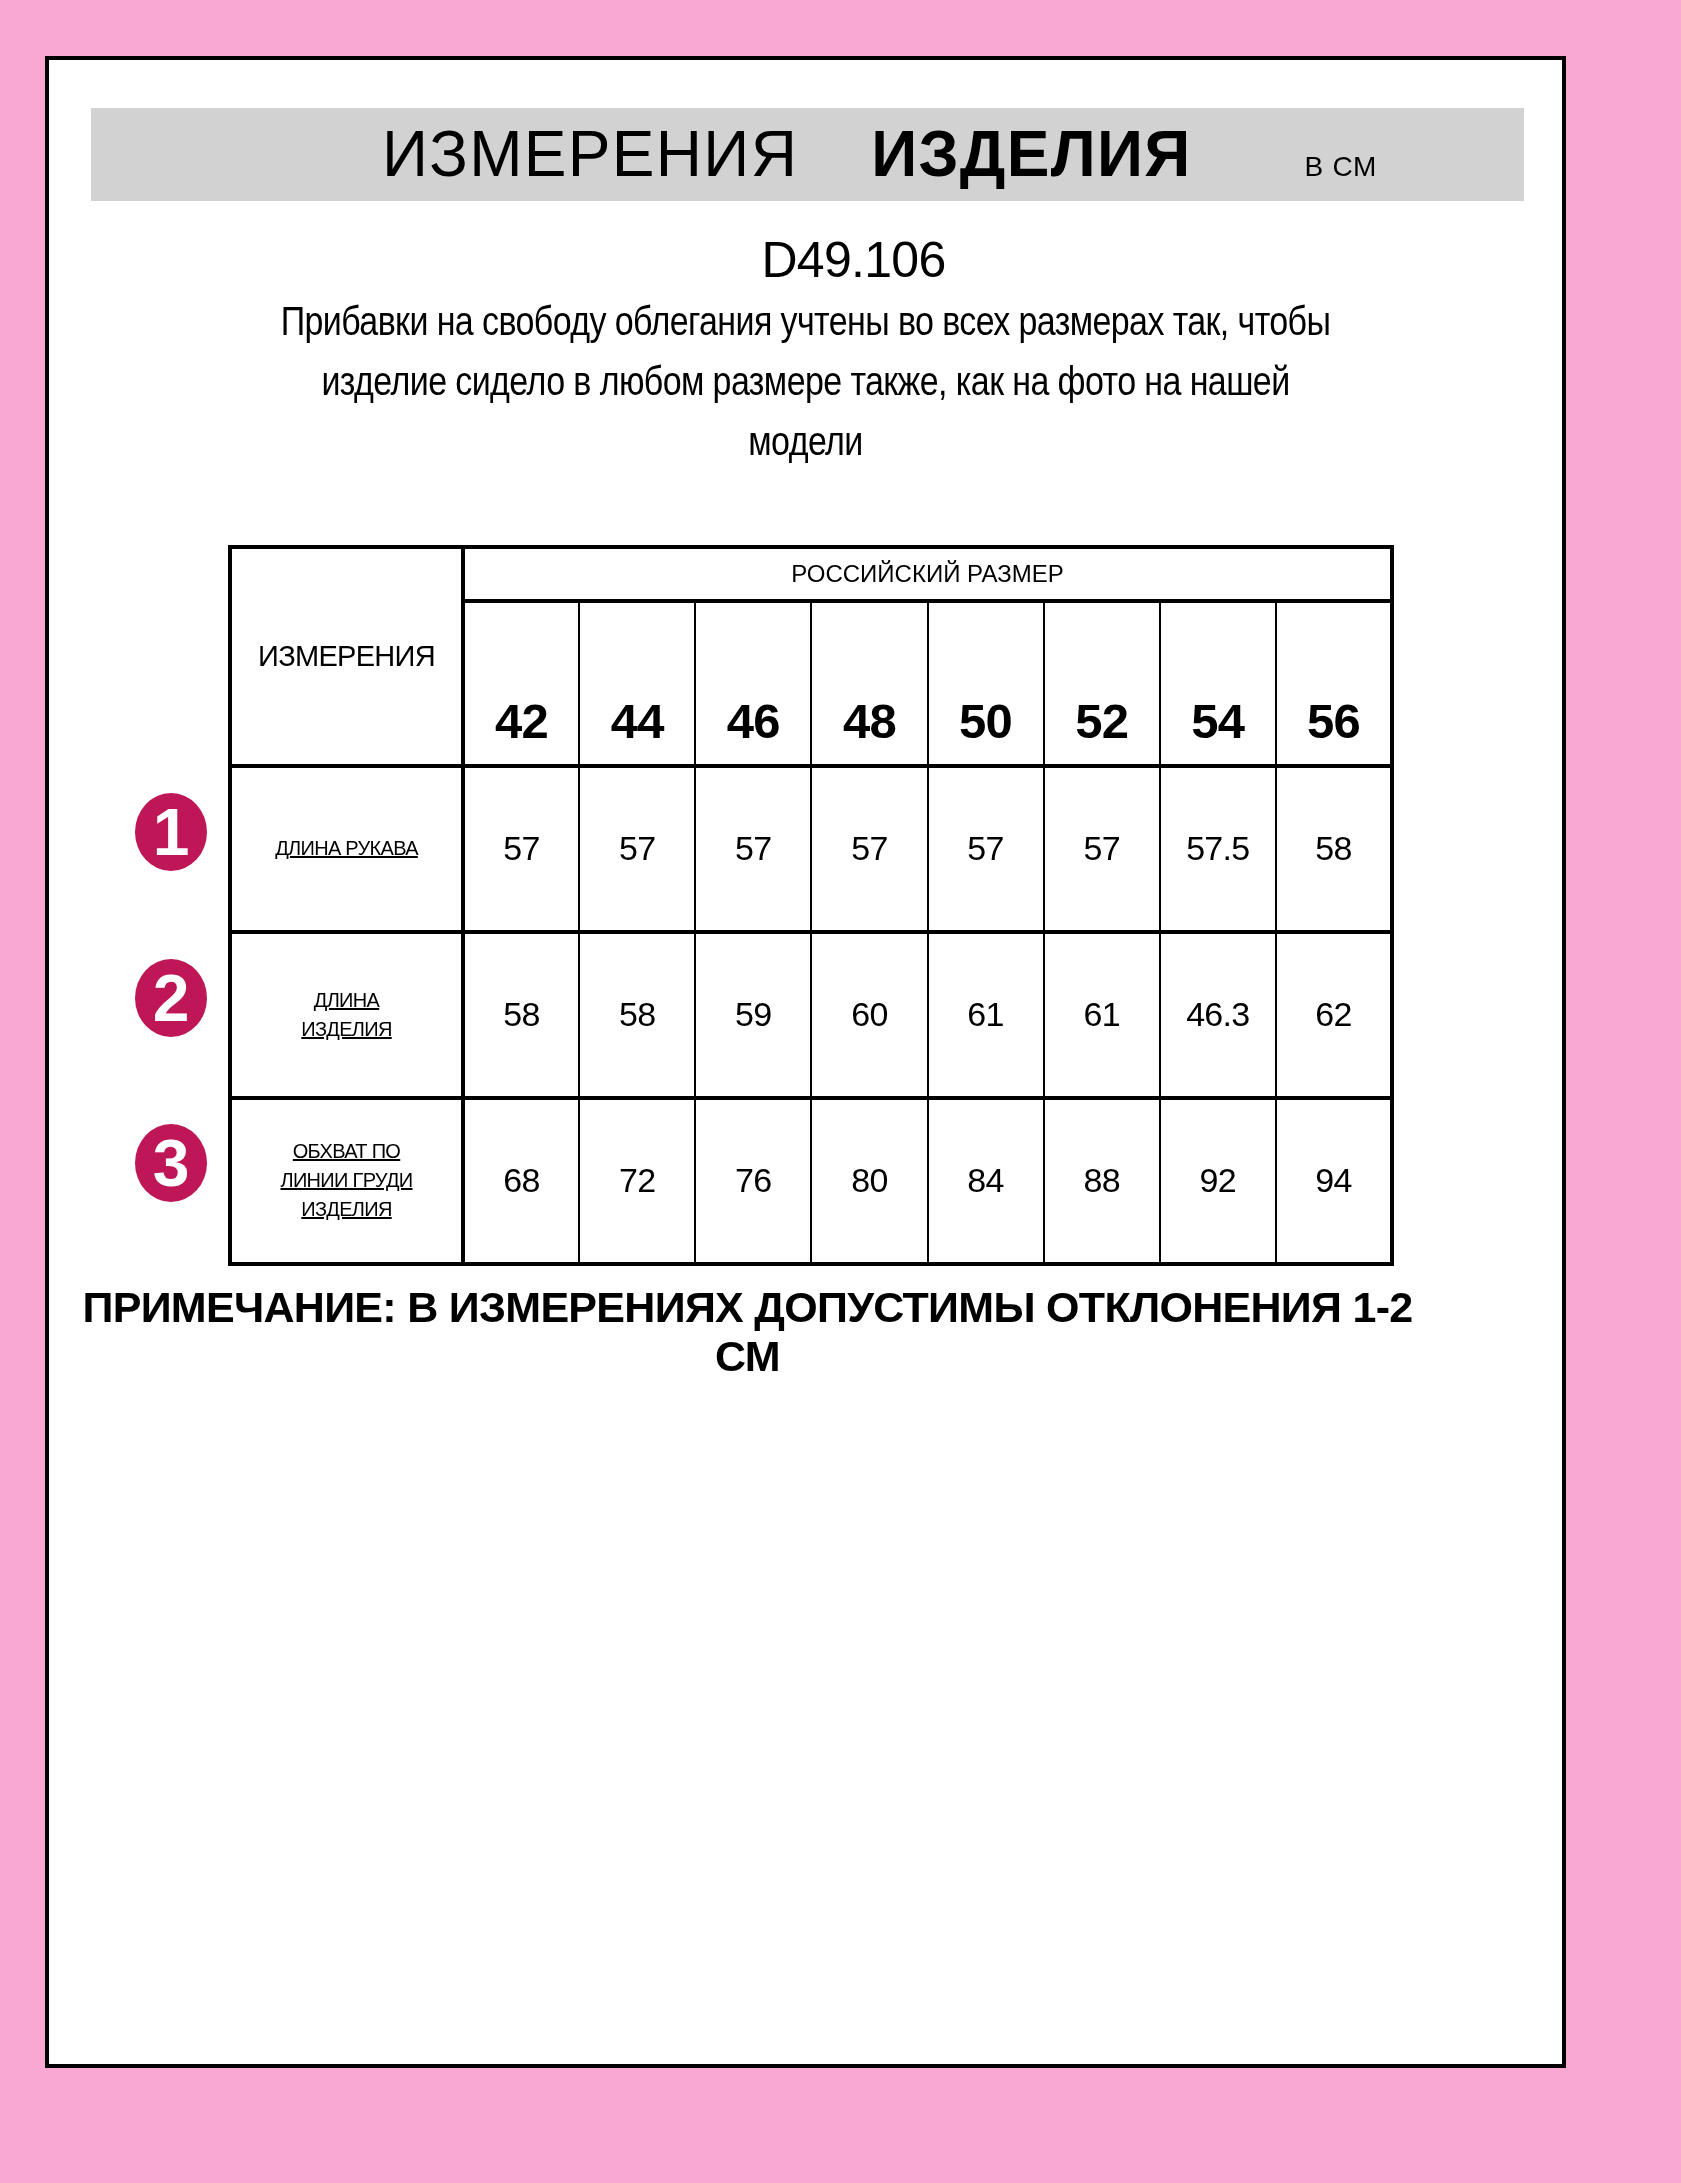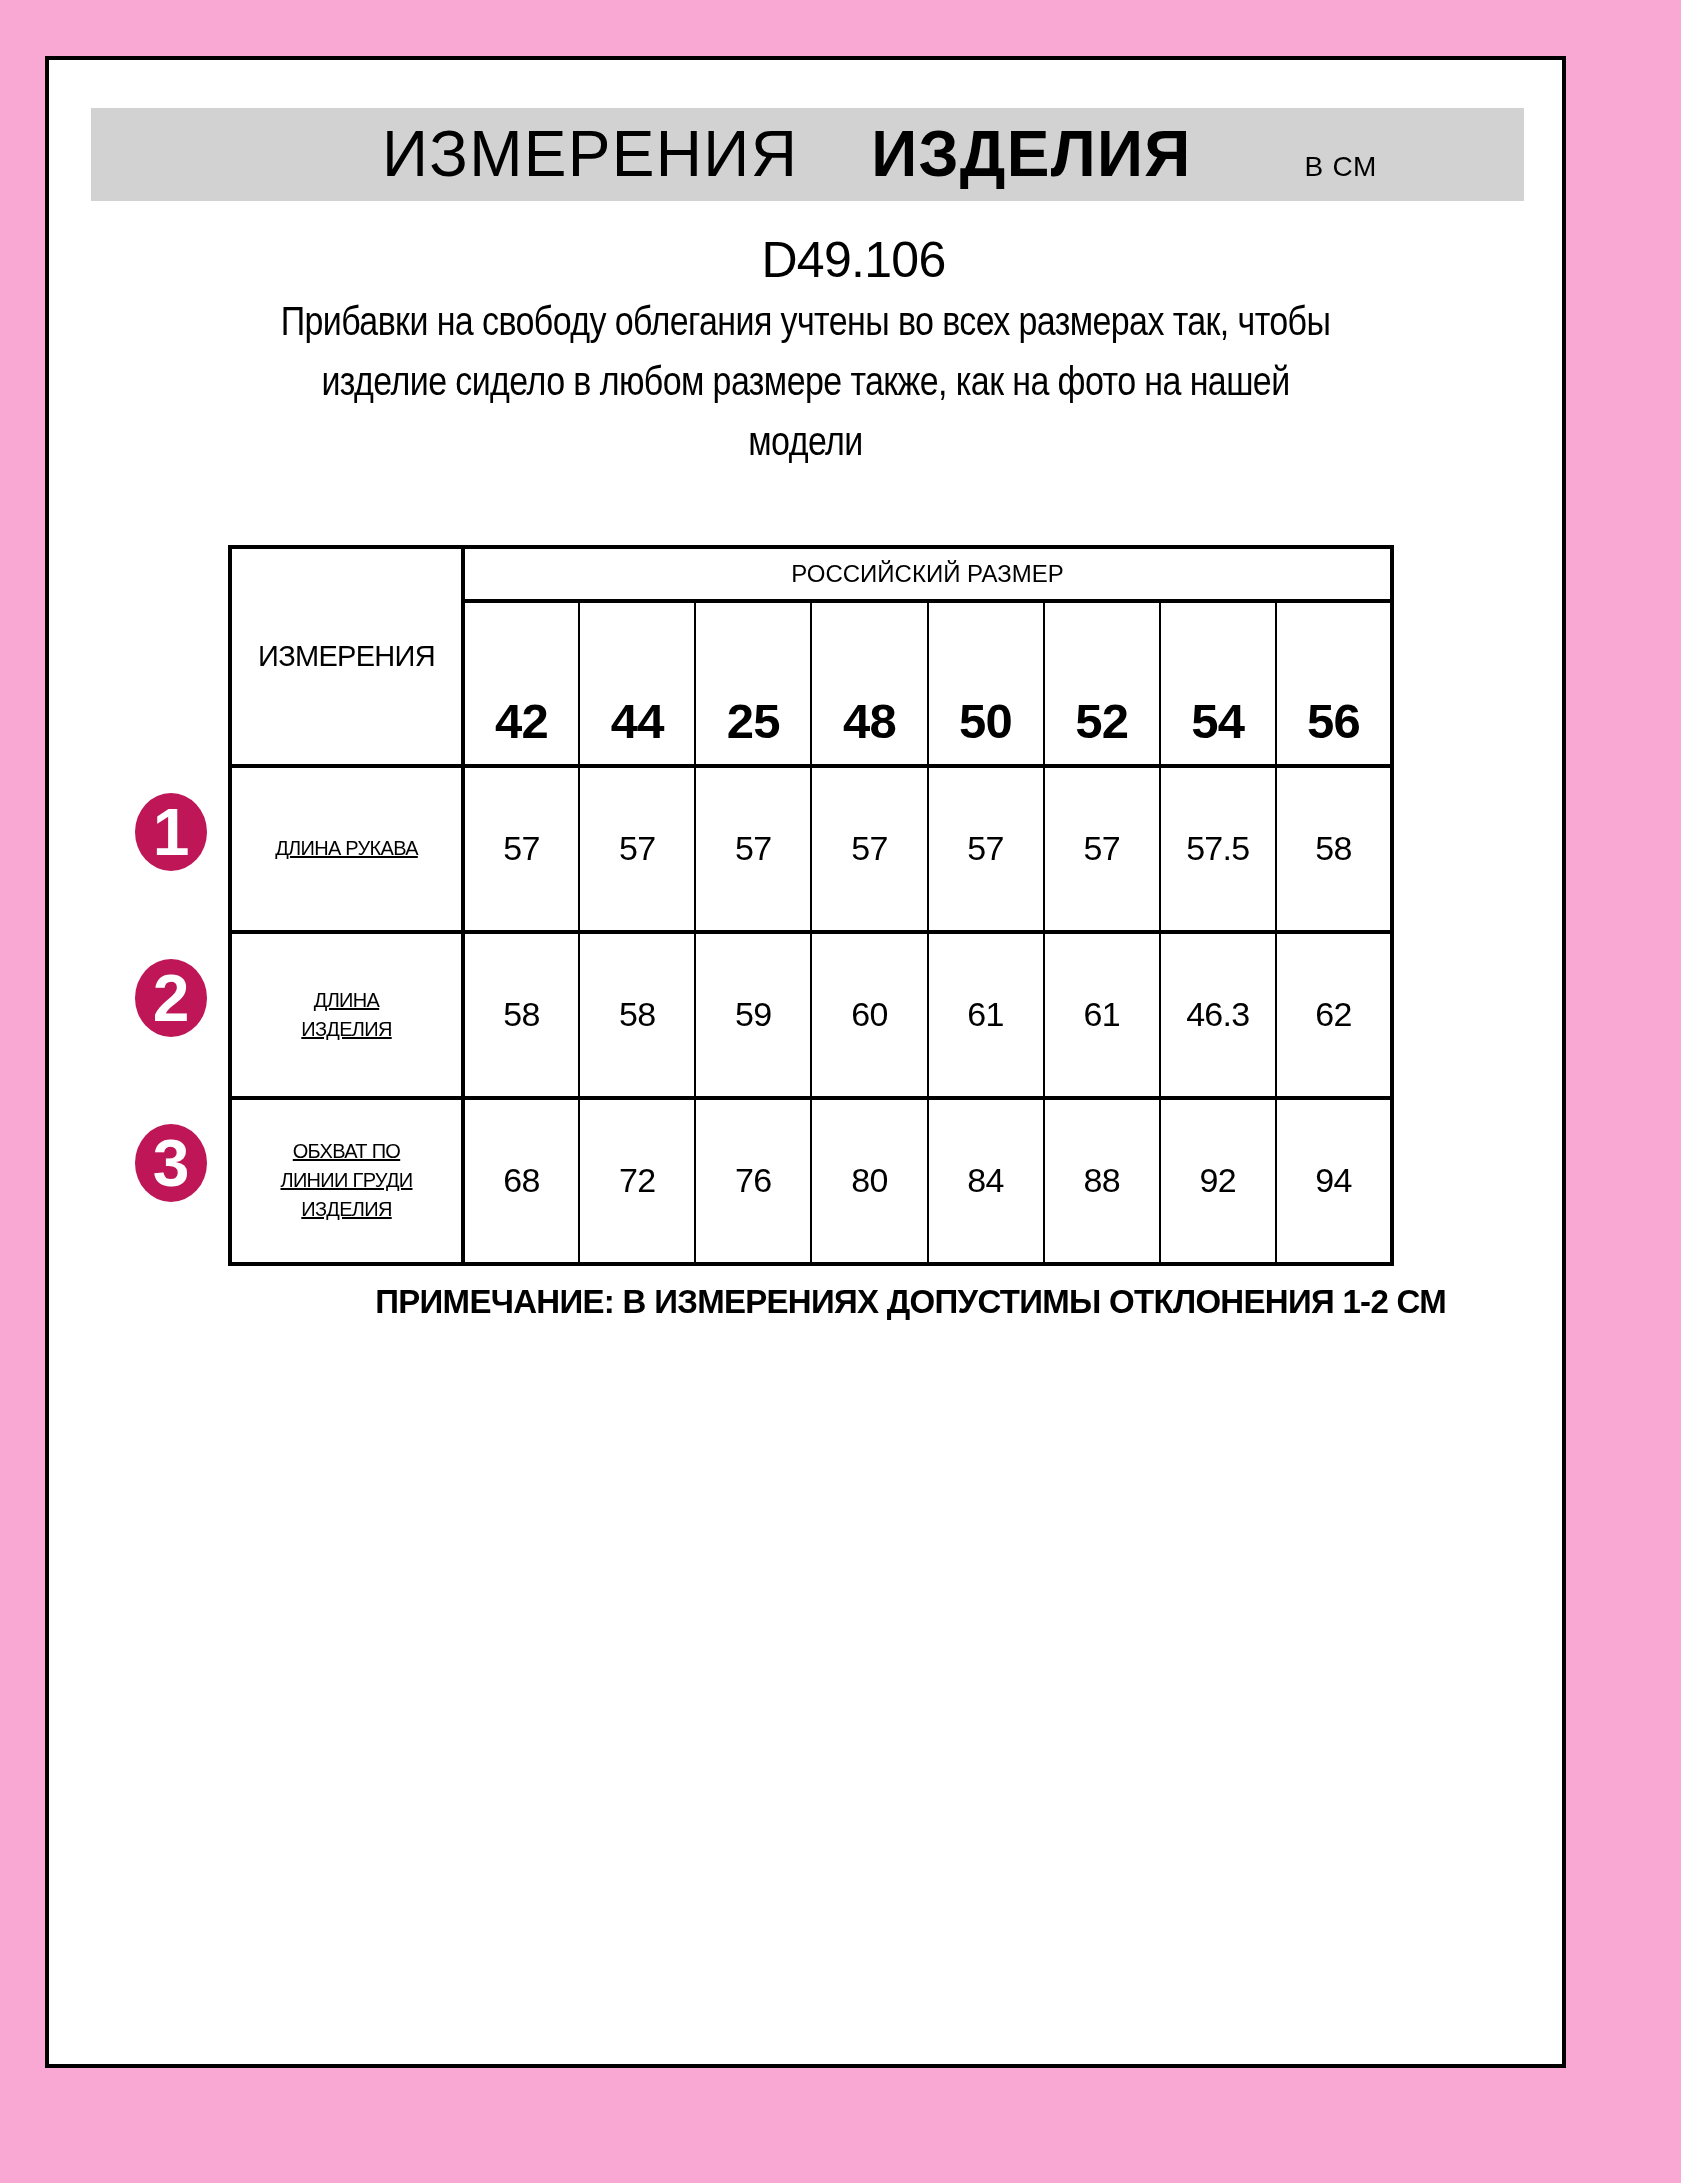--- a/index.html
+++ b/index.html
@@ -11,22 +11,22 @@
           display:flex;align-items:baseline;padding-left:291px;gap:73px;box-sizing:border-box;
           line-height:93px;white-space:nowrap;}
   .banner .t1{font-size:64px;letter-spacing:1.3px;}
   .banner .t2{font-size:64px;font-weight:bold;letter-spacing:1.3px;}
   .banner .t3{font-size:28px;letter-spacing:0.7px;margin-left:40px;}
   .code{position:absolute;left:49px;top:230px;width:1513px;text-align:center;
         font-size:50px;line-height:1.2;letter-spacing:-0.7px;padding-left:48px;}
   .desc{position:absolute;left:49px;top:291px;width:1513px;text-align:center;
         font-size:40px;line-height:60px;white-space:pre-line;letter-spacing:-0.7px;
         transform:scaleX(0.85);transform-origin:50% 50%;}
-  .note{position:absolute;left:49px;top:1283px;width:1397px;text-align:right;
-        font-size:33px;font-weight:bold;letter-spacing:-0.7px;}
+  .note{position:absolute;left:49px;top:1283px;width:1397px;text-align:center;
+        font-size:43px;font-weight:bold;letter-spacing:-0.7px;}
   
   .tblwrap{position:absolute;left:228px;top:545px;}
   table.sizes{border-collapse:collapse;table-layout:fixed;width:1166px;
               border:4.6px solid #000;}
   table.sizes td{padding:0;text-align:center;vertical-align:middle;overflow:hidden;}
   td.meas-cell{width:229px;font-size:29px;letter-spacing:-0.7px;border-bottom:4.6px solid #000;}
   td.region-cell{font-size:24px;letter-spacing:0;border-left:4.6px solid #000;border-bottom:4.6px solid #000;height:50px;}
   tr.r-sizes td{height:146px;vertical-align:bottom;padding-bottom:14.6px;
                 font-size:49px;font-weight:bold;border-left:2.6px solid #000;border-bottom:4.6px solid #000;letter-spacing:-0.7px;}
   tr.r-sizes td.first{border-left:4.6px solid #000;}
@@ -62,21 +62,21 @@
   <div class="tblwrap">
     <table class="sizes">
       <tbody>
           <tr>
         <td class="meas-cell" rowspan="2">ИЗМЕРЕНИЯ</td>
         <td class="region-cell" colspan="8">РОССИЙСКИЙ РАЗМЕР</td>
       </tr>
       <tr class="r-sizes">
         <td class="first">42</td>
         <td>44</td>
-        <td>25</td>
+        <td>46</td>
         <td>48</td>
         <td>50</td>
         <td>52</td>
         <td>54</td>
         <td>56</td>
       </tr>
       <tr class="r-data">
         <td class="label-cell">ДЛИНА РУКАВА</td>
         <td class="value-cell first">57</td>
         <td class="value-cell">57</td>

